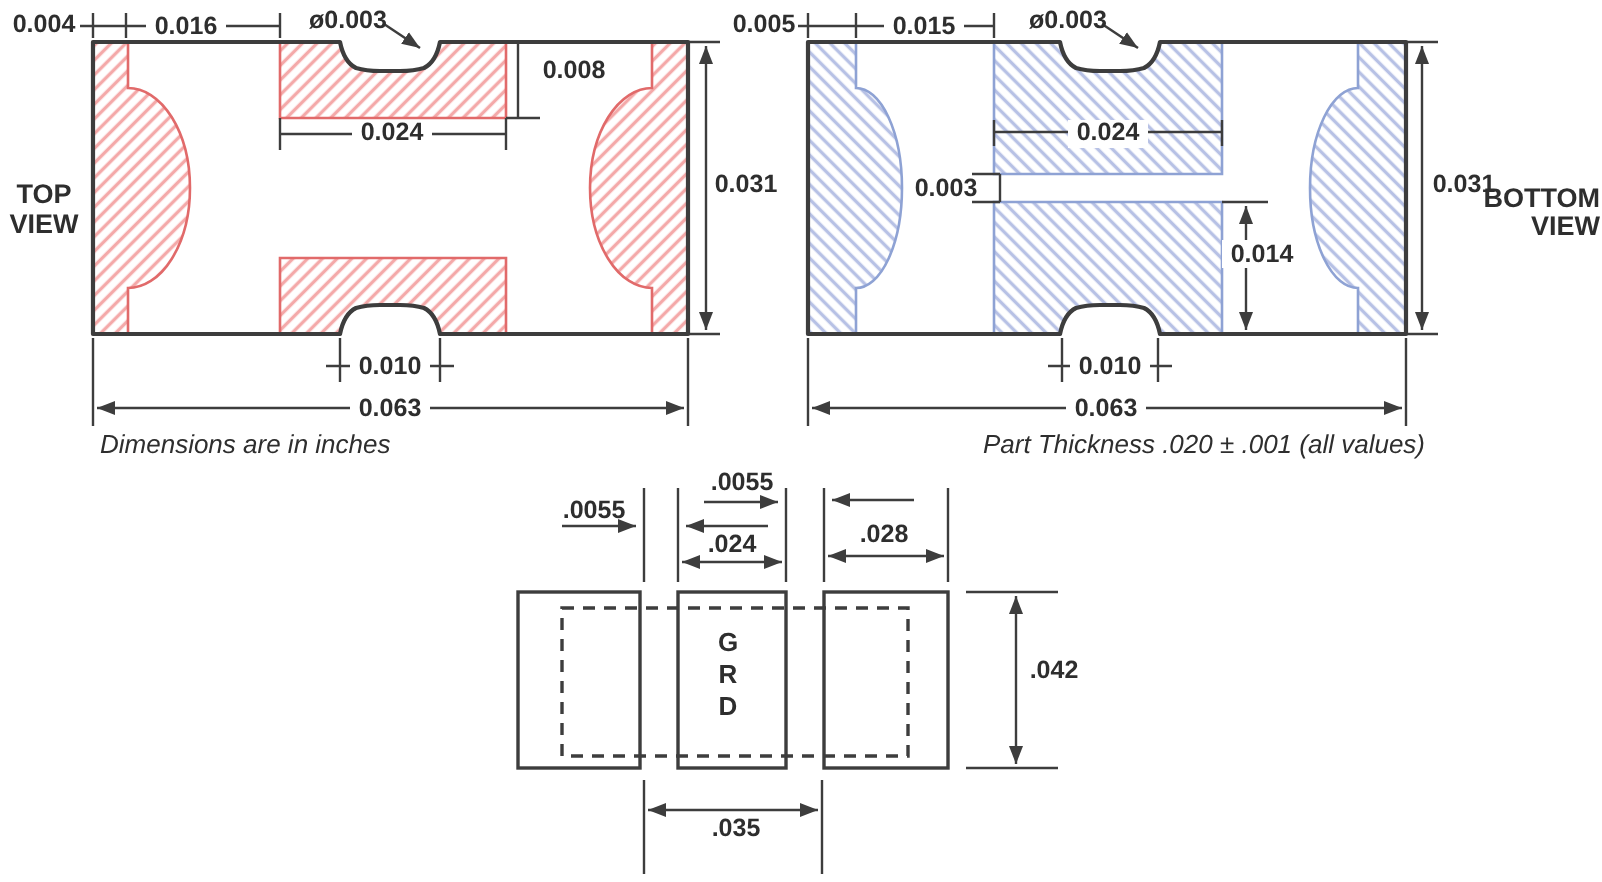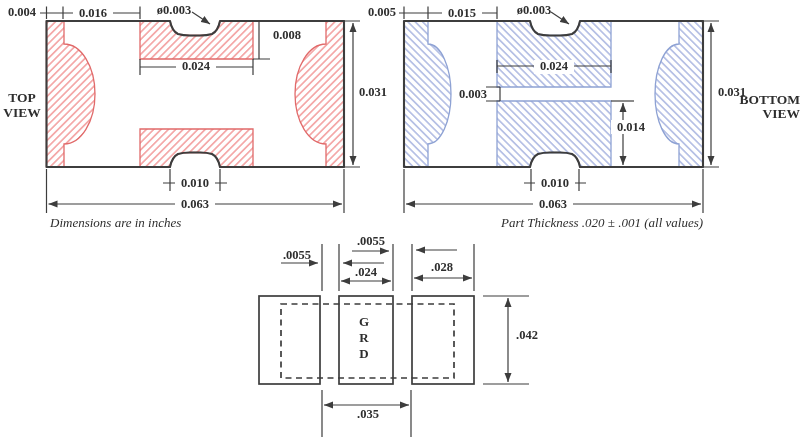--- a/index.html
+++ b/index.html
@@ -1,17 +1,17 @@
 <!DOCTYPE html>
 <html><head>
 <meta charset="utf-8">
 <style>
   html,body{margin:0;padding:0;background:#ffffff;}
   .stage{position:relative;width:801px;height:441px;background:#ffffff;overflow:hidden;
-         font-family:Liberation Serif, serif;}
+         font-family:Liberation Sans, sans-serif;}
   svg{display:block}
   text{fill:#2e2e2e;}
   .dimtxt{font-size:12.5px;font-weight:700;text-anchor:middle;dominant-baseline:central;}
   .viewlbl{font-size:13.5px;font-weight:700;text-anchor:middle;dominant-baseline:central;}
   .viewlbl-end{font-size:13.5px;font-weight:700;text-anchor:end;dominant-baseline:central;}
   .notetxt{font-size:13px;font-style:italic;dominant-baseline:central;}
   .grd{font-size:13px;font-weight:700;text-anchor:middle;dominant-baseline:central;}
   .oline{fill:none;stroke:#3d3d3d;stroke-width:2.1;stroke-linejoin:round;}
   .dim{fill:none;stroke:#3d3d3d;stroke-width:1.2;}
   .lp{fill:#ffffff;stroke:#3d3d3d;stroke-width:1.7;}

